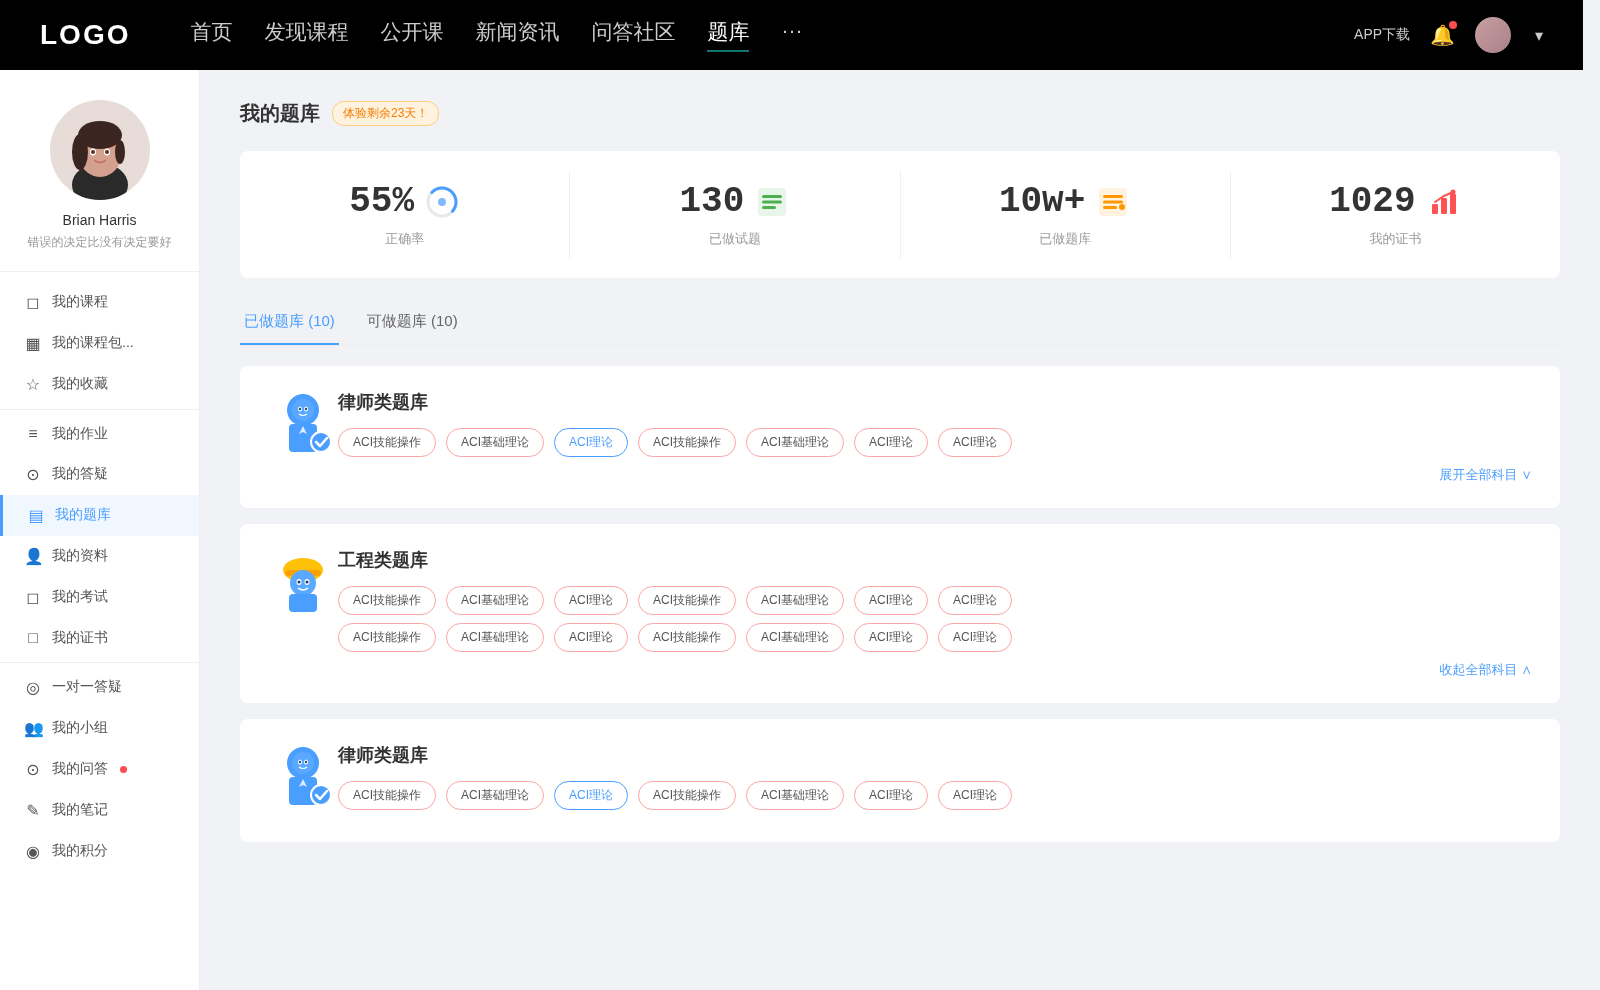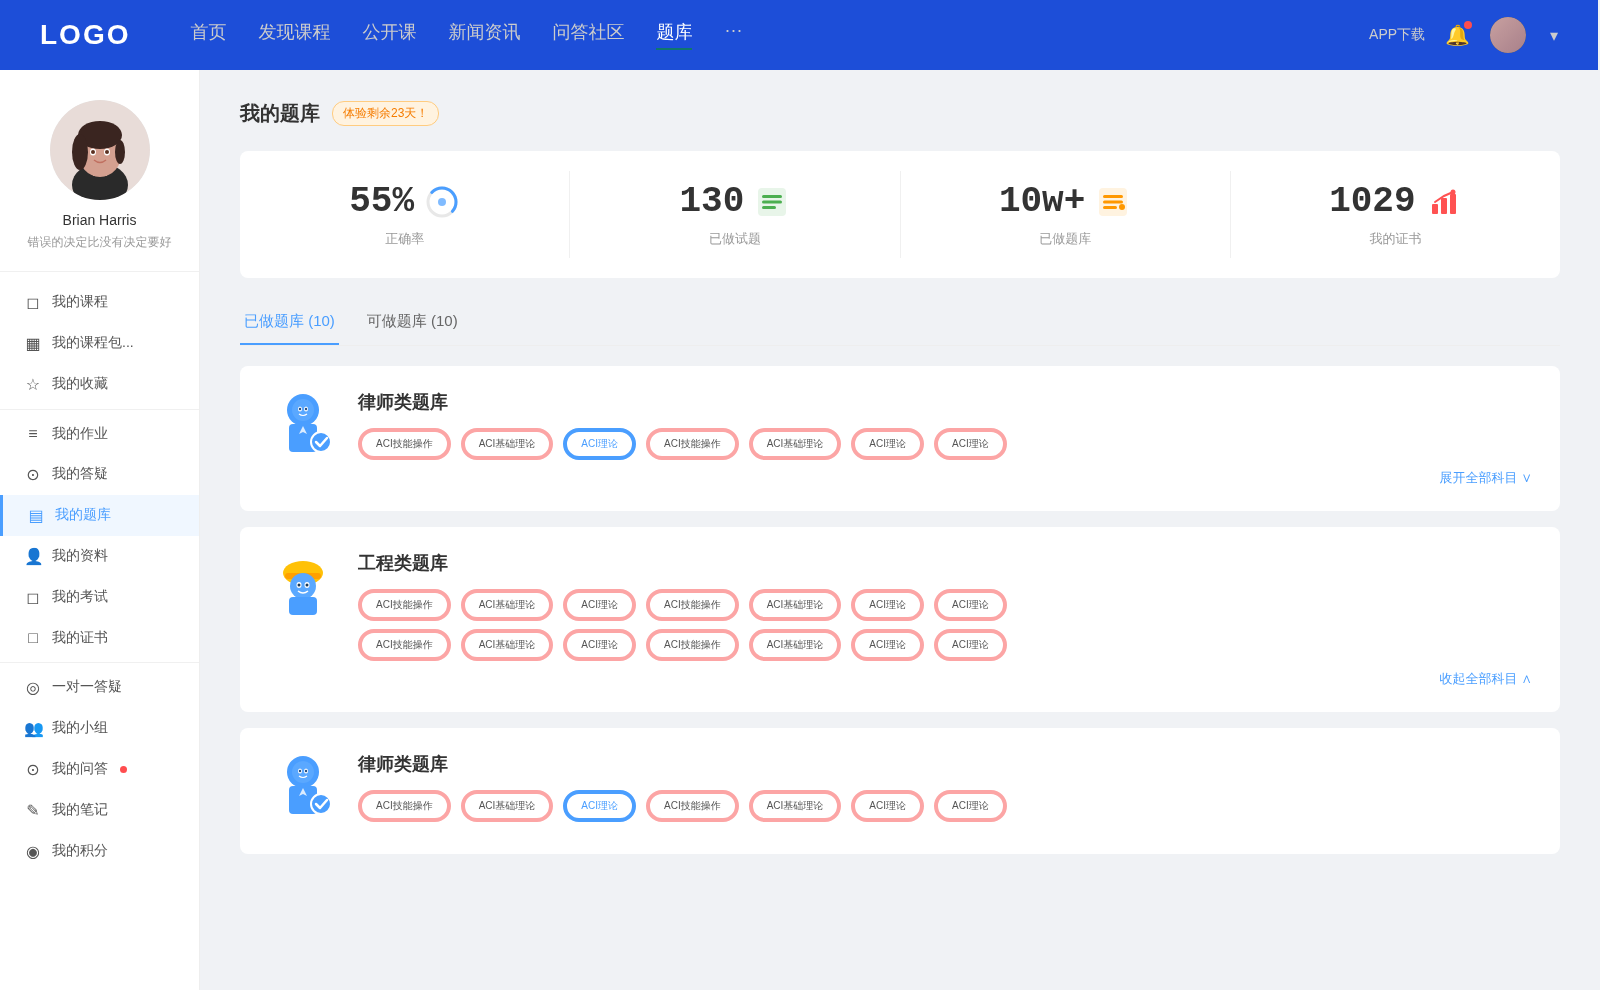--- a/index.html
+++ b/index.html
@@ -1,22 +1,22 @@
 <!DOCTYPE html>
 <html><head>
   <meta charset="utf-8">
   <style>
     * { box-sizing: border-box; margin: 0; padding: 0; }
     body { font-family: -apple-system, BlinkMacSystemFont, 'PingFang SC', 'Microsoft YaHei', sans-serif; background: #f0f2f5; color: #333; }
 
     
-    .nav { background: #1d4ed8; height: 70px; display: flex; align-items: center; padding: 0 40px; position: fixed; top: 0; left: 0; right: 2px; z-index: 100; }
+    .nav { background: #000000; height: 70px; display: flex; align-items: center; padding: 0 40px; position: fixed; top: 0; left: 0; right: 17px; z-index: 100; }
     .nav-logo { color: #fff; font-size: 28px; font-weight: bold; letter-spacing: 2px; margin-right: 60px; }
     .nav-links { display: flex; gap: 32px; flex: 1; }
-    .nav-link { color: #ccc; font-size: 18px; cursor: pointer; text-decoration: none; }
+    .nav-link { color: #ccc; font-size: 21px; cursor: pointer; text-decoration: none; }
     .nav-link.active { color: #fff; border-bottom: 2px solid #0f766e; padding-bottom: 4px; }
     .nav-right { display: flex; align-items: center; gap: 20px; }
     .nav-app { color: #ccc; font-size: 14px; cursor: pointer; }
     .nav-bell { position: relative; cursor: pointer; }
     .nav-bell-icon { color: #ccc; font-size: 20px; }
     .nav-bell-dot { position: absolute; top: -2px; right: -2px; width: 8px; height: 8px; background: #ff4d4f; border-radius: 50%; }
     .nav-avatar { width: 36px; height: 36px; border-radius: 50%; background: #666; overflow: hidden; cursor: pointer; }
     .nav-dropdown { color: #ccc; cursor: pointer; margin-left: 4px; }
 
     
@@ -51,26 +51,26 @@
     .stat-icon { width: 36px; height: 36px; display: flex; align-items: center; justify-content: center; font-size: 22px; }
     .stat-label { font-size: 13px; color: #999; }
 
     
     .tabs { display: flex; gap: 24px; margin-bottom: 20px; border-bottom: 1px solid #eee; }
     .tab { padding: 10px 4px 12px; font-size: 15px; cursor: pointer; color: #666; }
     .tab.active { color: #4a9eff; border-bottom: 2px solid #4a9eff; font-weight: 500; }
 
     
     .bank-card { background: #fff; border-radius: 8px; margin-bottom: 16px; padding: 24px 28px; }
-    .bank-header { display: flex; align-items: flex-start; gap: 20px; }
+    .bank-header { display: flex; align-items: flex-start; }
     .bank-icon { width: 70px; height: 70px; flex-shrink: 0; display: flex; align-items: center; justify-content: center; }
     .bank-content { flex: 1; }
     .bank-title { font-size: 18px; font-weight: 600; color: #333; margin-bottom: 14px; }
     .tag-row { display: flex; flex-wrap: wrap; gap: 10px; margin-bottom: 8px; }
-    .tag { padding: 5px 14px; border-radius: 16px; font-size: 10px; cursor: pointer; border: 4px solid #fca5a5; color: #555; background: #fff; }
+    .tag { padding: 5px 14px; border-radius: 16px; font-size: 12px; cursor: pointer; border: 1px solid #fca5a5; color: #555; background: #fff; }
     .tag.active { border-color: #4a9eff; color: #4a9eff; background: #fff; }
     .bank-footer { text-align: right; margin-top: 8px; }
     .expand-btn { color: #4a9eff; font-size: 13px; cursor: pointer; }
     .collapse-btn { color: #4a9eff; font-size: 13px; cursor: pointer; }
 
     
     .lawyer-icon { position: relative; }
     .engineer-icon { position: relative; }
   </style>
 </head>

